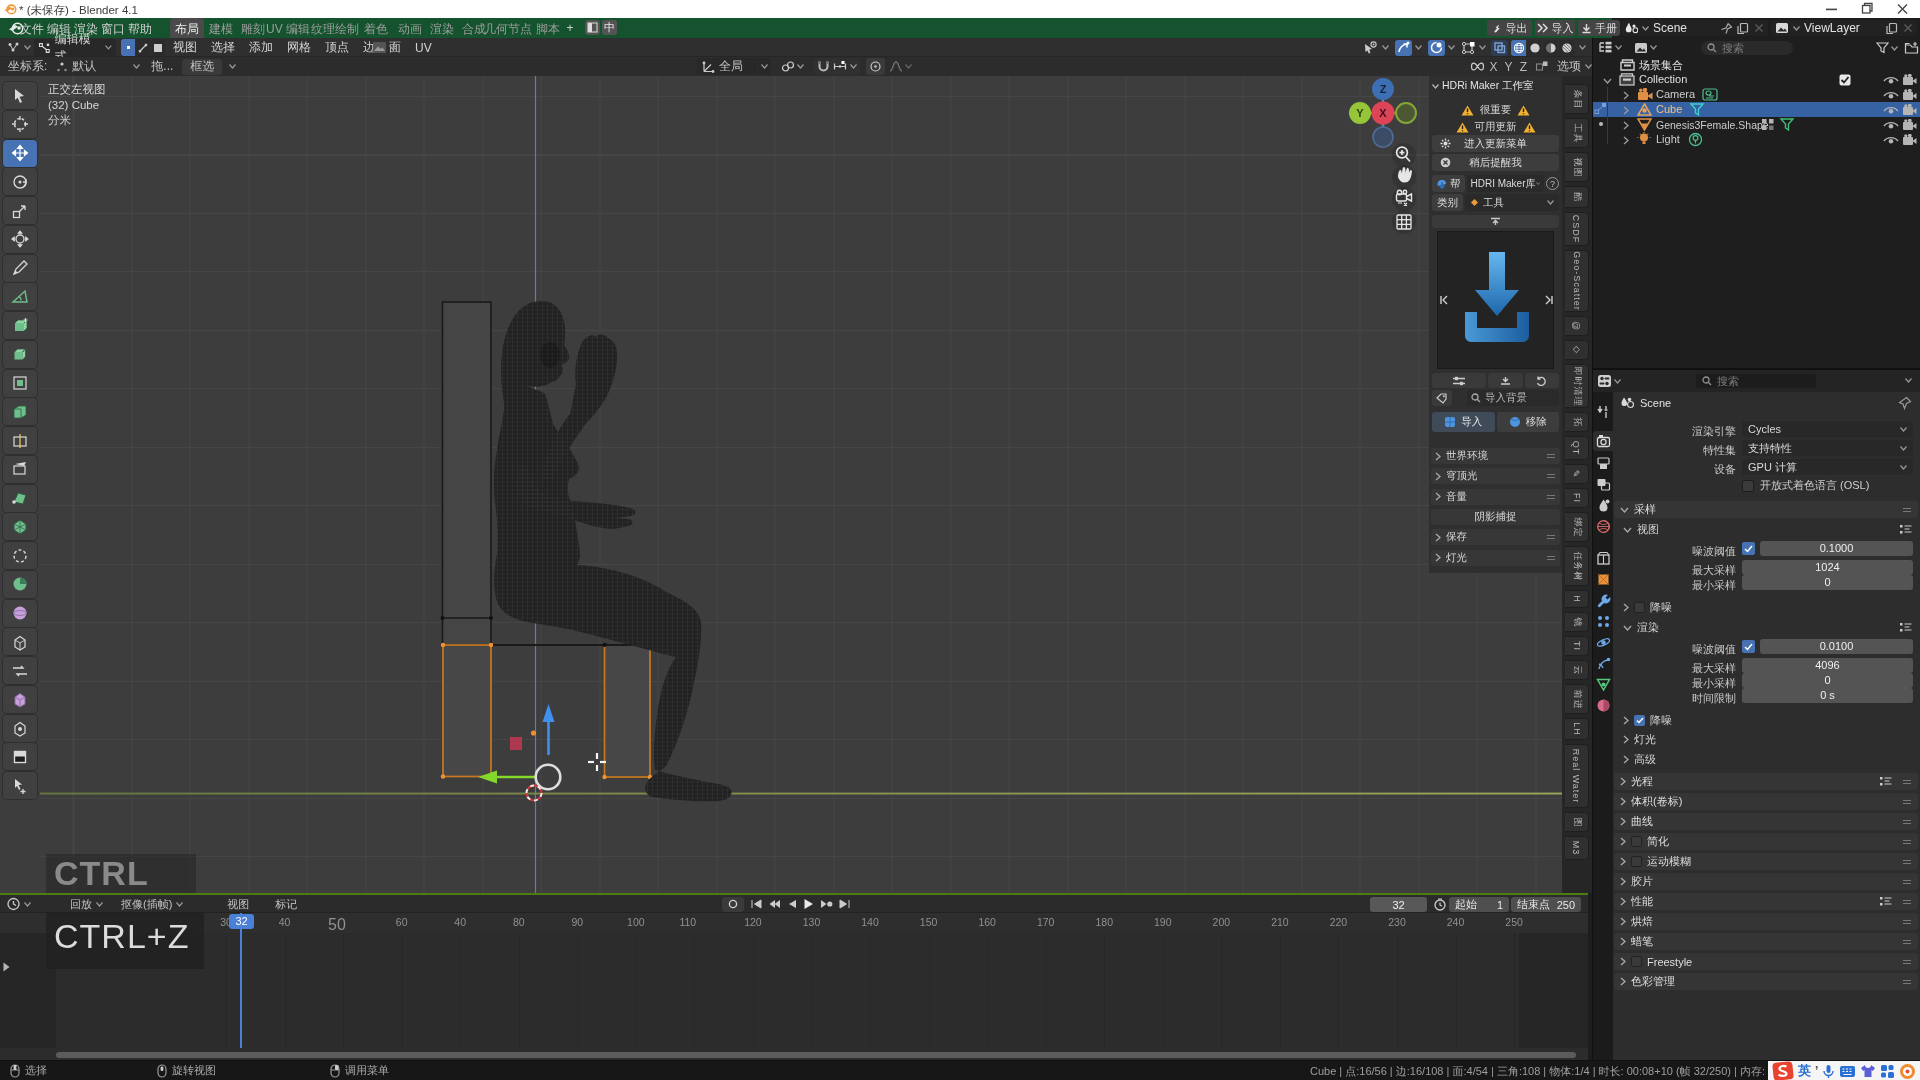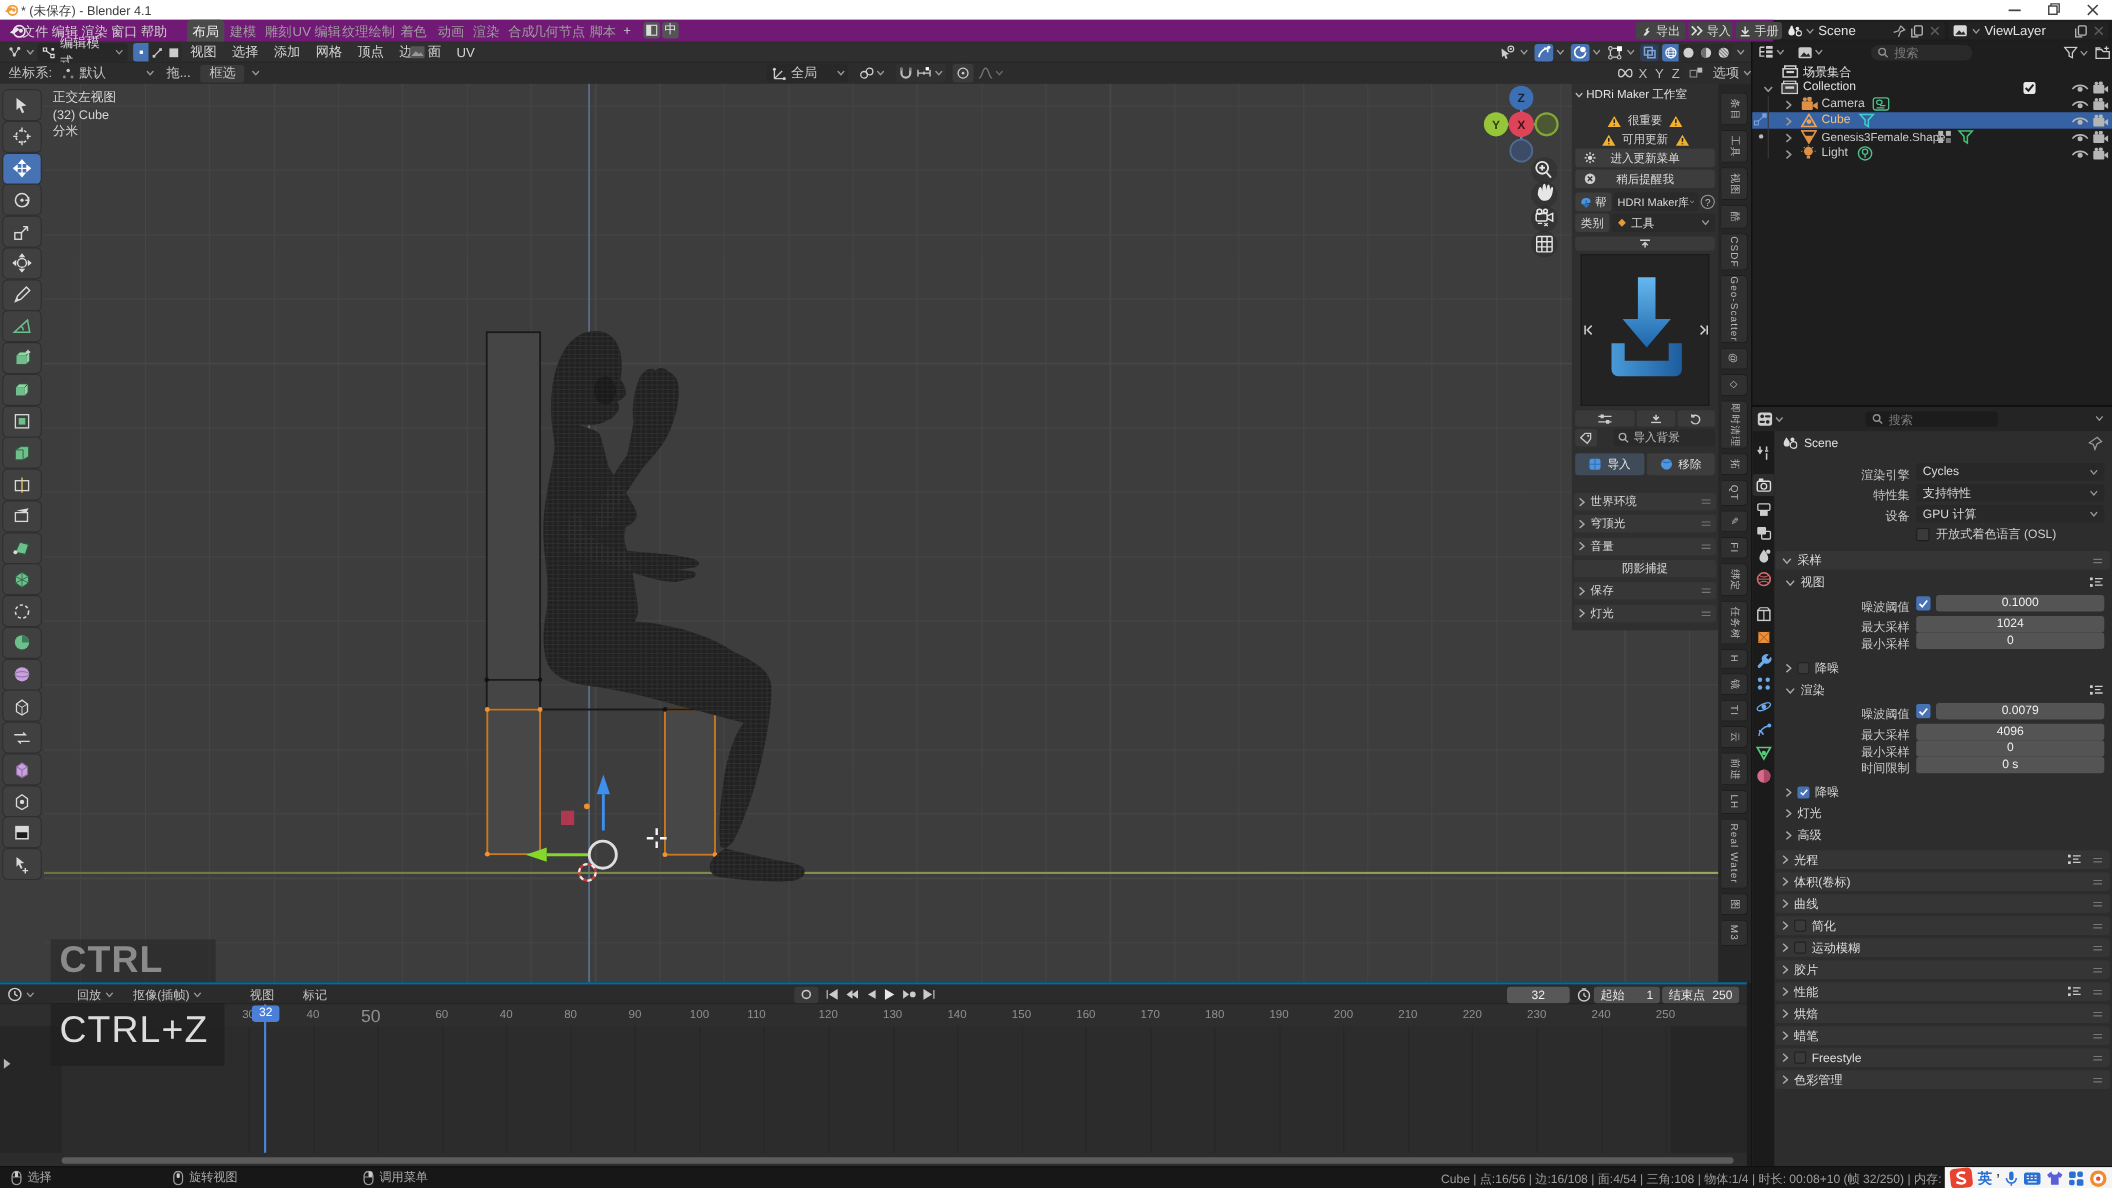--- a/index.html
+++ b/index.html
@@ -19,21 +19,21 @@
   </svg>
   <div class="abs" style="left:19px;top:2.5px;font-size:11.5px;color:#3c3c3c;letter-spacing:0">* (未保存) - Blender 4.1</div>
   <svg class="abs" style="left:1820px;top:0" width="100" height="18" viewBox="0 0 100 18">
     <rect x="6" y="8.6" width="11" height="1.6" fill="#444"></rect>
     <rect x="42.5" y="5.5" width="7.5" height="7.5" fill="none" stroke="#444" stroke-width="1.3"></rect>
     <path d="M44.5 5.5 v-2 h7.5 v7.5 h-2" fill="none" stroke="#444" stroke-width="1.3"></path>
     <path d="M78 4.5 L87 13.5 M87 4.5 L78 13.5" stroke="#444" stroke-width="1.4"></path>
   </svg>
 </div>
 
-<div class="abs" id="topbar" style="left:0;top:18px;width:1612px;height:20px;background:#701a75;color:#cfcfcf;">
+<div class="abs" id="topbar" style="left:0;top:18px;width:1612px;height:20px;background:#14532d;color:#cfcfcf;">
   <svg class="abs" style="left:8px;top:3px" width="17" height="14" viewBox="0 0 17 14">
     <circle cx="9.5" cy="7.5" r="5.2" fill="none" stroke="#e8e8e8" stroke-width="1.4"></circle>
     <circle cx="11" cy="7" r="1.8" fill="#e8e8e8"></circle>
     <path d="M1 8.5 L7 3.8 L10 5.8 L4.3 9.8 Z" fill="#e8e8e8"></path>
   </svg>
   <div class="abs" style="left:170px;top:0;width:34px;height:20px;background:#4a4a4a;border-radius:4px 4px 0 0"></div>
   <div id="tbmenus" style="font-size:12px">
       <div style="position:absolute;left:32px;top:3px;width:0;display:flex;justify-content:center;white-space:nowrap;color:#cfcfcf">文件</div>
       <div style="position:absolute;left:59px;top:3px;width:0;display:flex;justify-content:center;white-space:nowrap;color:#cfcfcf">编辑</div>
       <div style="position:absolute;left:86px;top:3px;width:0;display:flex;justify-content:center;white-space:nowrap;color:#cfcfcf">渲染</div>
@@ -1267,21 +1267,21 @@
           <rect x="1" y="1" width="2.5" height="2.5" fill="#ccc"></rect>
           <rect x="1" y="7" width="2.5" height="2.5" fill="#ccc"></rect>
           <path d="M5.5 2 h7 M5.5 8 h7 M5.5 5 h5" stroke="#ccc" stroke-width="1.2"></path>
         </svg></div>
       <div class="abs" style="left:0;top:272px;width:143px;text-align:right;color:#c9c9c9">噪波阈值</div>
       <div class="abs" style="left:149px;top:270px;width:13px;height:13px;background:#4772b3;border-radius:2px;display:flex;align-items:center;justify-content:center">
         <svg width="9" height="8" viewBox="0 0 9 8">
           <path d="M1 4 L3.5 6.5 L8 1" stroke="#fff" stroke-width="1.5" fill="none"></path>
         </svg>
       </div>
-      <div class="abs" style="left:167px;top:269px;width:153px;height:15px;background:#545454;border-radius:3px;color:#efefef;text-align:center;line-height:15px">0.0079</div>
+      <div class="abs" style="left:167px;top:269px;width:153px;height:15px;background:#545454;border-radius:3px;color:#efefef;text-align:center;line-height:15px">0.0100</div>
       <div class="abs" style="left:0;top:291px;width:143px;text-align:right;color:#c9c9c9">最大采样</div>
       <div class="abs" style="left:149px;top:288px;width:171px;height:15px;background:#545454;border-radius:3px;color:#efefef;text-align:center;line-height:15px">4096</div>
       <div class="abs" style="left:0;top:306px;width:143px;text-align:right;color:#c9c9c9">最小采样</div>
       <div class="abs" style="left:149px;top:303px;width:171px;height:15px;background:#545454;border-radius:3px;color:#efefef;text-align:center;line-height:15px">0</div>
       <div class="abs" style="left:0;top:321px;width:143px;text-align:right;color:#c9c9c9">时间限制</div>
       <div class="abs" style="left:149px;top:318px;width:171px;height:15px;background:#545454;border-radius:3px;color:#efefef;text-align:center;line-height:15px">0 s</div>
       <div class="abs row" style="left:30px;top:343px;width:290px;height:15px;gap:5px;color:#d5d5d5"><svg width="6" height="9" viewBox="0 0 6 9">
           <path d="M1 1 L5 4.5 L1 8" fill="none" stroke="#aaa" stroke-width="1.3"></path>
         </svg><span style="width:11px;height:11px;background:#4772b3;border-radius:2px;display:inline-flex;align-items:center;justify-content:center">
           <svg width="8" height="7" viewBox="0 0 8 7">
@@ -1353,21 +1353,21 @@
           <path d="M1 2.5 h8 M1 5.5 h8" stroke="#777" stroke-width="1"></path>
         </svg></div>
       <div class="abs row" style="left:21px;top:603px;width:304px;height:17px;background:#353535;border-radius:3px;padding:0 6px;gap:5px;color:#dedede"><svg width="6" height="9" viewBox="0 0 6 9">
           <path d="M1 1 L5 4.5 L1 8" fill="none" stroke="#aaa" stroke-width="1.3"></path>
         </svg>色彩管理<svg width="10" height="8" viewBox="0 0 10 8" style="margin-left:auto">
           <path d="M1 2.5 h8 M1 5.5 h8" stroke="#777" stroke-width="1"></path>
         </svg></div>
     </div>
 </div>
 
-<div class="abs" id="timeline" style="left:0;top:893px;width:1588px;height:167px;background:#2c2c2c;border-top:2px solid #0369a1;color:#c4c4c4;font-size:11px;overflow:hidden">
+<div class="abs" id="timeline" style="left:0;top:893px;width:1588px;height:167px;background:#2c2c2c;border-top:2px solid #4d7c0f;color:#c4c4c4;font-size:11px;overflow:hidden">
   <div class="abs" style="left:0;top:0;width:1588px;height:18px;background:#2b2b2b;border-bottom:1px solid #222"></div>
   <div class="abs row" style="left:6px;top:2px;gap:3px">
     <svg width="15" height="14" viewBox="0 0 15 14">
         <circle cx="7.5" cy="7" r="5.5" fill="#2a2a2a" stroke="#ccc" stroke-width="1.3"></circle>
         <path d="M7.5 4 v3 l2.5 1.5" stroke="#ccc" stroke-width="1.3" fill="none"></path>
       </svg>
     <svg width="7" height="5" viewBox="0 0 7 5">
         <path d="M0.5 0.5 L3.5 4 L6.5 0.5" fill="none" stroke="#999" stroke-width="1.2"></path>
       </svg>
   </div>

